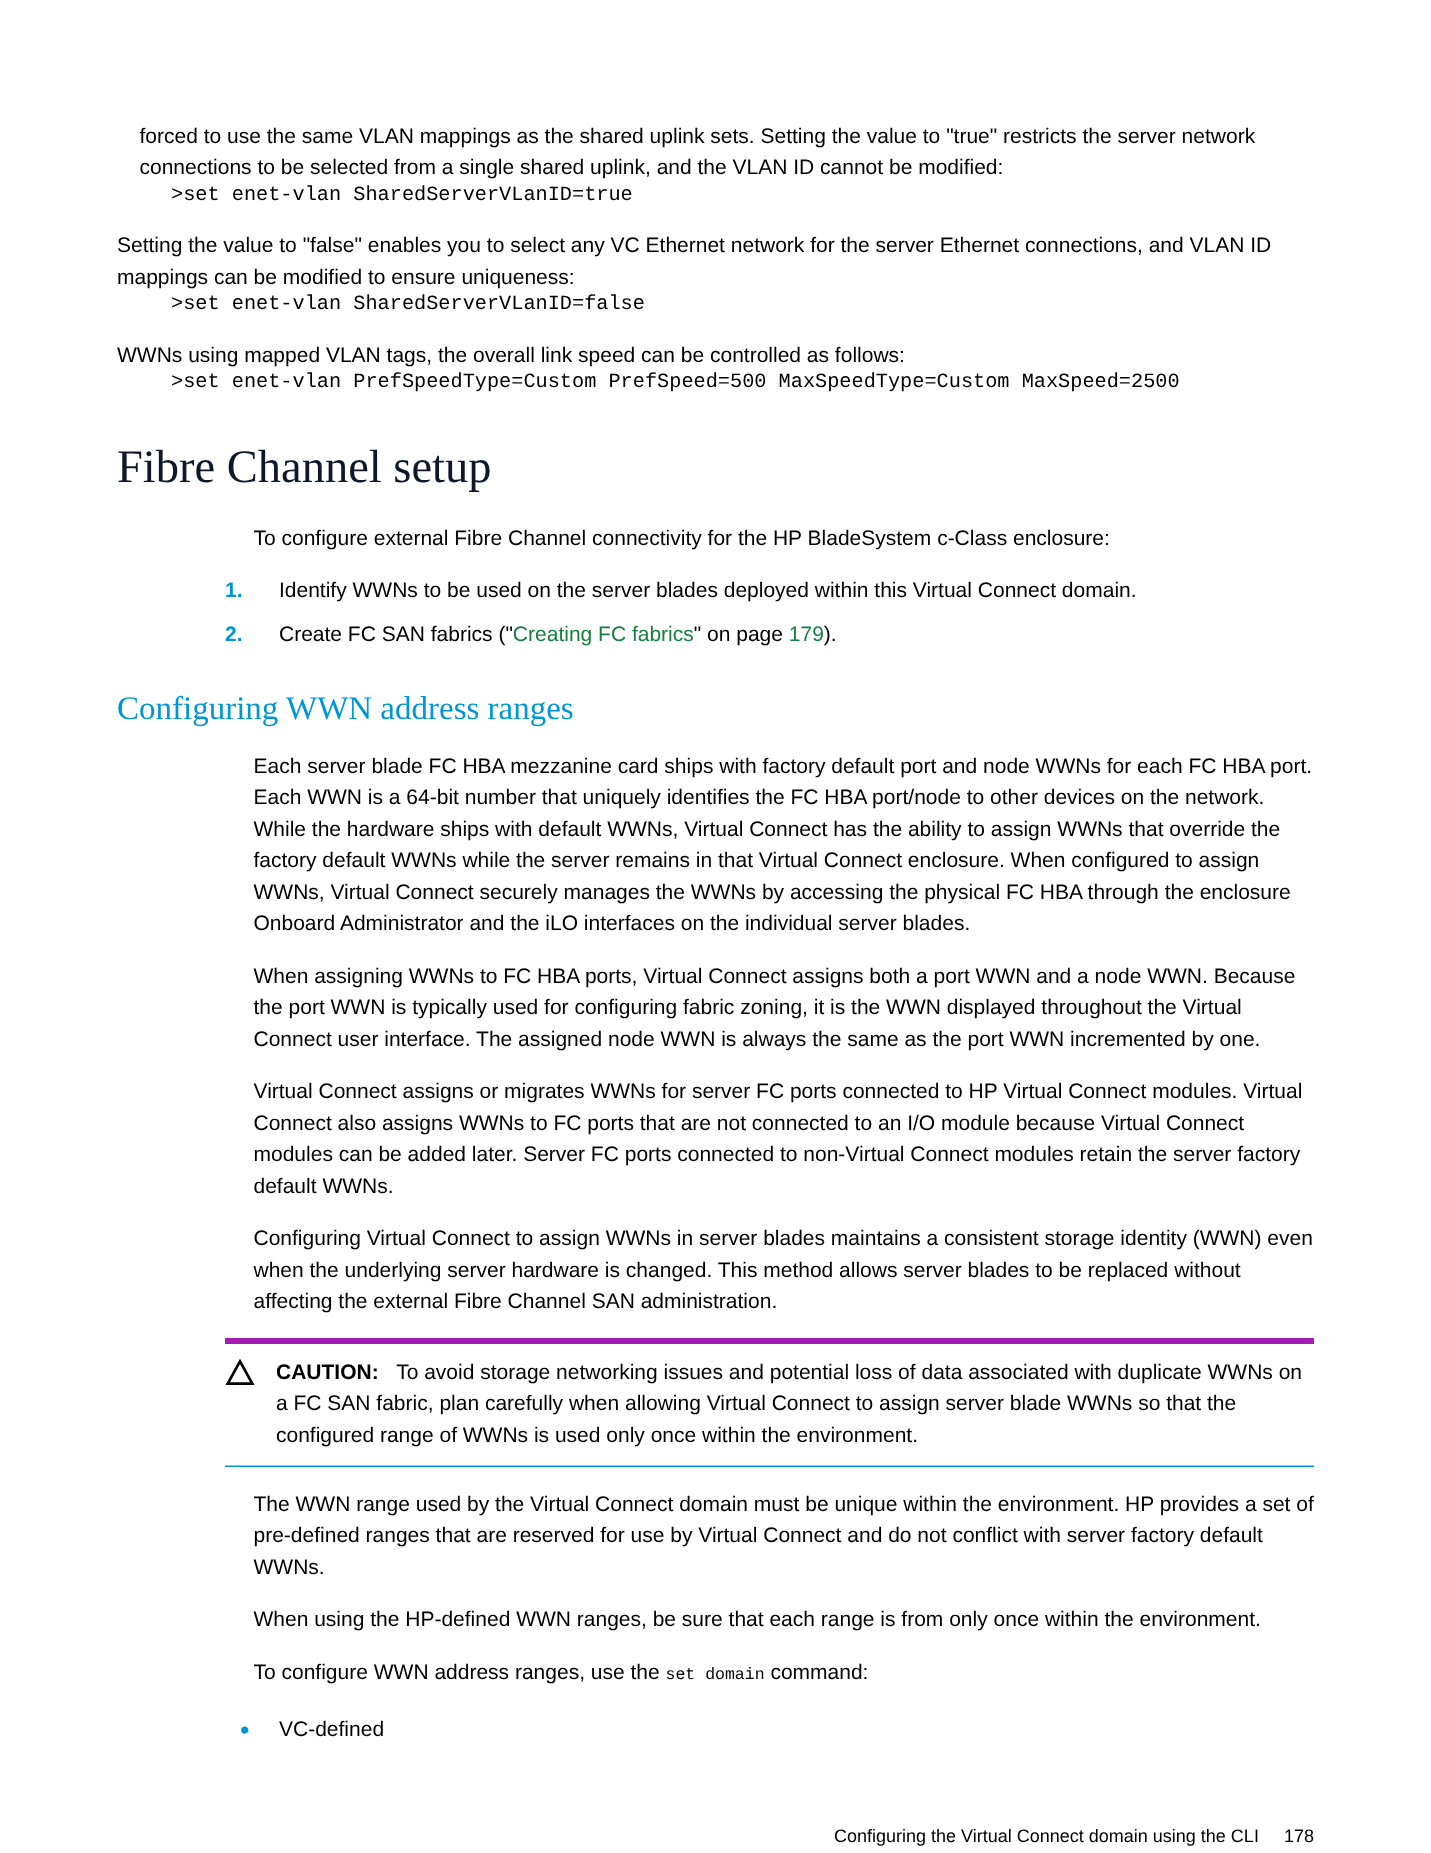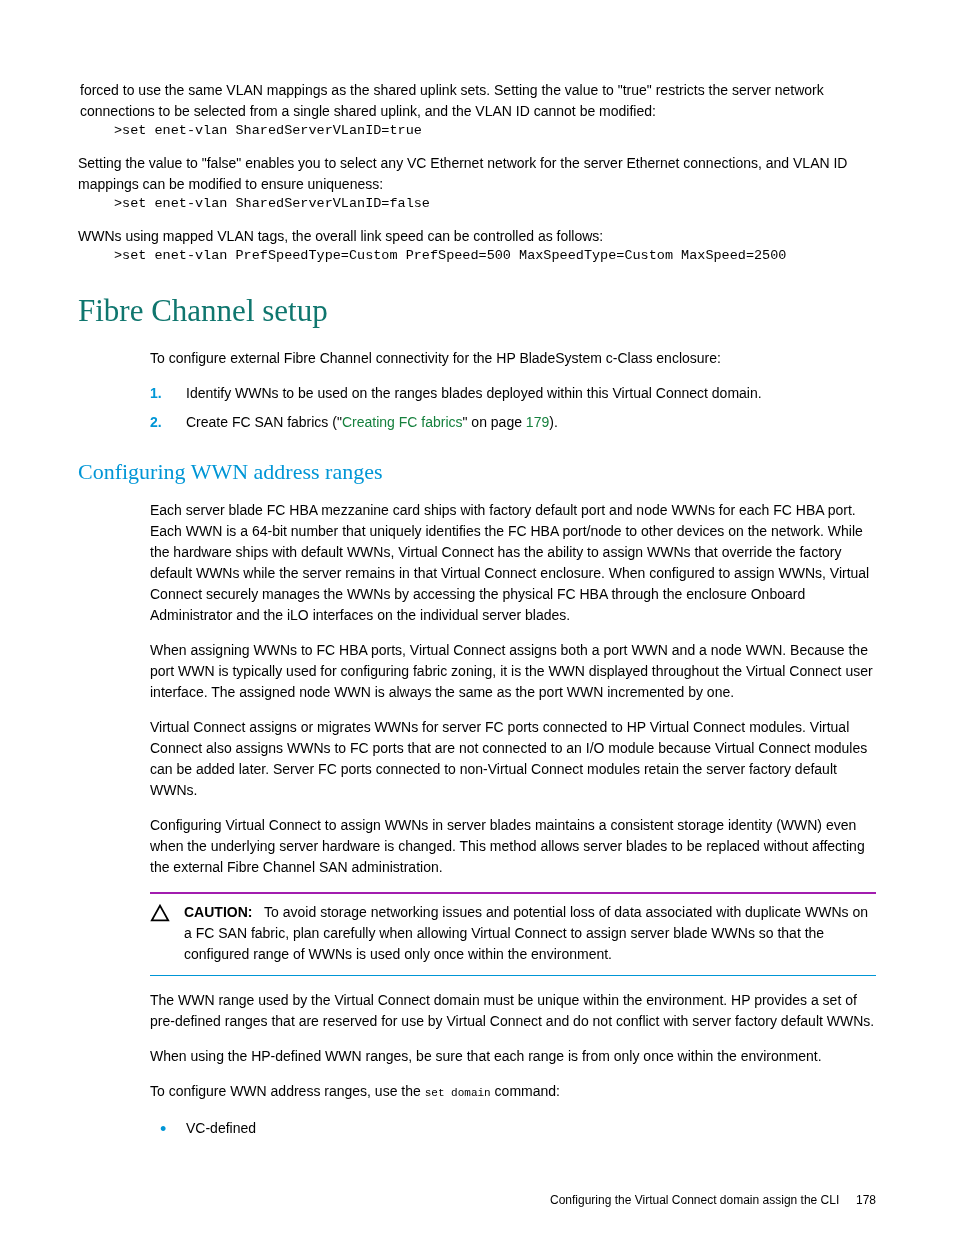--- a/index.html
+++ b/index.html
@@ -23,34 +23,34 @@
       font-family: "Courier New", monospace;
       font-size: 13.5px;
       margin-left: 36px;
       margin-bottom: 12px;
       line-height: 1.4;
     }
     h1 {
       font-family: Georgia, serif;
       font-weight: normal;
       font-size: 31px;
-      color: #0f766e;
+      color: #0f172a;
       margin-top: 22px;
       margin-bottom: 14px;
     }
     h2 {
       font-family: Georgia, serif;
       font-weight: normal;
       font-size: 22px;
       color: #0096d6;
       margin-top: 22px;
       margin-bottom: 12px;
     }
     .body-indent {
-      margin-left: 72px;
+      margin-left: 91px;
       margin-bottom: 14px;
     }
     .zero-bottom {
       margin-bottom: 0;
     }
     ol.numbered {
       list-style: none;
       margin-left: 72px;
       margin-bottom: 14px;
     }
@@ -63,21 +63,21 @@
       position: absolute;
       left: 0;
       font-weight: bold;
       color: #0096d6;
     }
     .link {
       color: #15803d;
     }
     .caution-box {
       margin-left: 72px;
-      border-top: 2px solid #a21caf;
+      border-top: 4px solid #a21caf;
       border-bottom: 1px solid #0096d6;
       padding: 8px 0 10px 0;
       margin-bottom: 14px;
       display: flex;
       align-items: flex-start;
     }
     .caution-icon {
       flex: 0 0 34px;
       padding-top: 2px;
     }
@@ -116,37 +116,37 @@
     }
     .footer {
       text-align: right;
       font-size: 12px;
       margin-top: 52px;
     }
   </style>
 </head>
 <body>
 
-<p class="body-text body-indent zero-bottom" style="margin-left:2px;">forced to use the same VLAN mappings as the shared uplink sets. Setting the value to "true" restricts the server network connections to be selected from a single shared uplink, and the VLAN ID cannot be modified:</p>
+<p class="body-text body-indent zero-bottom" style="margin-left:15px;">forced to use the same VLAN mappings as the shared uplink sets. Setting the value to "true" restricts the server network connections to be selected from a single shared uplink, and the VLAN ID cannot be modified:</p>
 <p class="indented-mono">&gt;set enet-vlan SharedServerVLanID=true</p>
 
 <p class="body-text body-indent zero-bottom" style="margin-left:0;">Setting the value to "false" enables you to select any VC Ethernet network for the server Ethernet connections, and VLAN ID mappings can be modified to ensure uniqueness:</p>
 <p class="indented-mono">&gt;set enet-vlan SharedServerVLanID=false</p>
 
 <p class="body-text body-indent zero-bottom" style="margin-left:0;">WWNs using mapped VLAN tags, the overall link speed can be controlled as follows:</p>
 <p class="indented-mono">&gt;set enet-vlan PrefSpeedType=Custom PrefSpeed=500 MaxSpeedType=Custom MaxSpeed=2500</p>
 
 <h1>Fibre Channel setup</h1>
 
 <p class="body-indent">To configure external Fibre Channel connectivity for the HP BladeSystem c-Class enclosure:</p>
 
 <ol class="numbered">
   <li>
     <span class="num">1.</span>
-    <span>Identify WWNs to be used on the ranges blades deployed within this Virtual Connect domain.</span>
+    <span>Identify WWNs to be used on the server blades deployed within this Virtual Connect domain.</span>
   </li>
   <li>
     <span class="num">2.</span>
     <span><span>Create FC SAN fabrics ("</span><span class="link">Creating FC fabrics</span><span>" on page </span><span class="link">179</span><span>).</span></span>
   </li>
 </ol>
 
 <h2>Configuring WWN address ranges</h2>
 
 <p class="body-indent">Each server blade FC HBA mezzanine card ships with factory default port and node WWNs for each FC HBA port. Each WWN is a 64-bit number that uniquely identifies the FC HBA port/node to other devices on the network. While the hardware ships with default WWNs, Virtual Connect has the ability to assign WWNs that override the factory default WWNs while the server remains in that Virtual Connect enclosure. When configured to assign WWNs, Virtual Connect securely manages the WWNs by accessing the physical FC HBA through the enclosure Onboard Administrator and the iLO interfaces on the individual server blades.</p>
@@ -170,16 +170,16 @@
 <p class="body-indent">When using the HP-defined WWN ranges, be sure that each range is from only once within the environment.</p>
 <p class="body-indent">
   <span>To configure WWN address ranges, use the </span><span class="inline-mono">set domain</span><span> command:</span>
 </p>
 
 <ul class="bullet">
   <li>VC-defined</li>
 </ul>
 
 <div class="footer">
-  <span>Configuring the Virtual Connect domain assign the CLI</span>
+  <span>Configuring the Virtual Connect domain using the CLI</span>
   <span>&nbsp;&nbsp;&nbsp;</span>
   <span>178</span>
 </div>
 
 </body></html>

